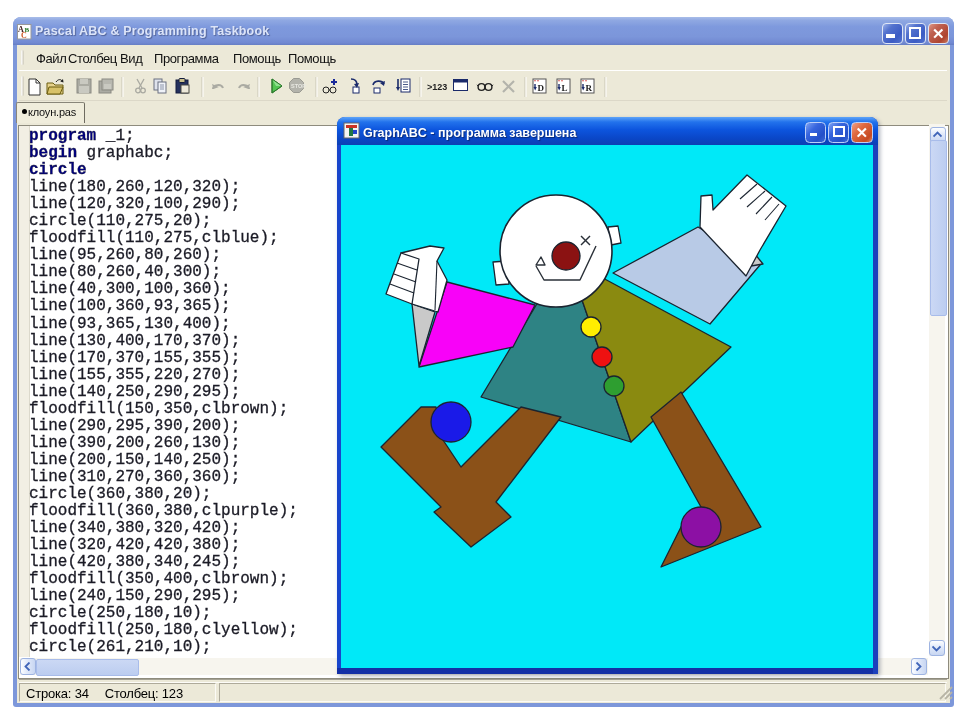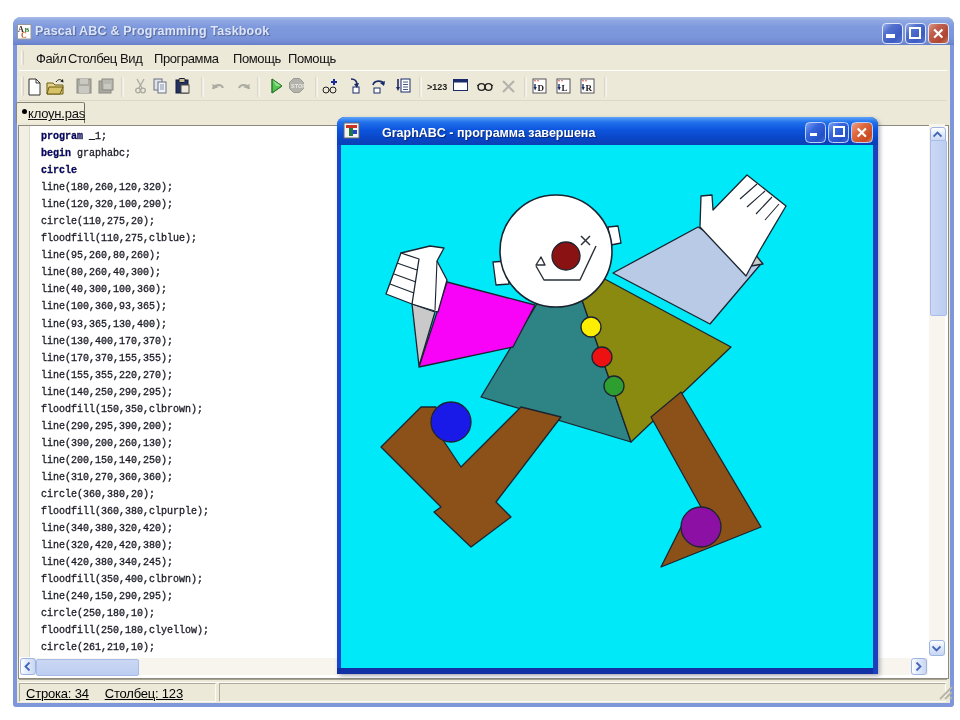--- a/index.html
+++ b/index.html
@@ -16,45 +16,45 @@
   #bmin,#bmax{background:linear-gradient(135deg,#99AFE8 0%,#5372CE 30%,#3C5CC4 70%,#5372CE 100%);}
   #bclose{background:linear-gradient(135deg,#DE9584 0%,#C06252 30%,#AE4430 75%,#C87A60 100%);}
   .glyph{position:absolute;color:#fff;}
   
   #client{left:17px;top:45px;width:933px;height:658px;background:#ECE9D8;}
   .grip{width:3px;background:linear-gradient(90deg,#fff,#CDC9B8);border-radius:2px;}
   .menuitem{top:50.5px;font-size:13px;letter-spacing:-0.4px;color:#111;}
   
   #tab{left:16px;top:102px;width:67px;height:20px;background:#F0EDDC;
     border:1px solid #89867a;border-right-color:#6e6b60;border-bottom:none;border-radius:2px 2px 0 0;}
-  #tabtext{left:28px;top:106px;font-size:13px;letter-spacing:-0.2px;color:#111;text-decoration:underline;}
+  #tabtext{left:28px;top:106px;font-size:11px;letter-spacing:-0.2px;color:#111;}
   
   #edborder{left:18px;top:125px;width:929px;height:552px;border:1px solid #8e8b7d;background:#fff;}
   #gutter{left:19px;top:126px;width:10px;height:531px;background:#F2EFE4;border-right:1px solid #DCD9CC;}
-  #code{margin:0;left:41px;top:128px;font-family:"Liberation Mono",monospace;font-size:10px;
+  #code{margin:0;left:29px;top:128px;font-family:"Liberation Mono",monospace;font-size:16px;
         line-height:17.05px;color:#1b1b26;white-space:pre;-webkit-text-stroke:0.3px #1b1b26;}
   #code b{color:#000080;font-weight:bold;}
   
   .sbtn{background:linear-gradient(180deg,#FDFEFF 0%,#E3EBFA 40%,#C8D6F2 100%);
         border:1px solid #9EB4E2;border-radius:3px;}
   .sbtnh{background:linear-gradient(90deg,#FDFEFF 0%,#E3EBFA 40%,#C8D6F2 100%);
         border:1px solid #9EB4E2;border-radius:3px;}
   
   #statusline{left:19px;top:679px;width:928px;height:2px;
      border-top:1px solid #A5A294;border-bottom:1px solid #FDFCF8;}
   .panel{top:683px;height:17px;border:1px solid #C6C2B2;border-top-color:#AEAA9A;border-left-color:#AEAA9A;
      border-bottom-color:#FCFBF6;border-right-color:#FCFBF6;}
-  #stattext{left:26px;top:686px;font-size:13px;letter-spacing:-0.2px;color:#000;text-decoration:underline;}
+  #stattext{left:26px;top:686px;font-size:13px;letter-spacing:-0.2px;color:#000;}
   
   #gwin{left:337px;top:117px;width:541px;height:557px;background:#1845CC;
         border-radius:8px 8px 2px 2px;box-shadow:2px 2px 4px rgba(20,30,60,.35);}
   #gtitle{left:337px;top:117px;width:541px;height:28px;border-radius:8px 8px 0 0;
     background:linear-gradient(180deg,#5EA4F8 0%,#2272EC 18%,#0D55DE 45%,#0A47C8 75%,#0C3FB4 100%);}
   #gtitletext{left:363px;top:125.5px;font-size:12.5px;font-weight:bold;color:#fff;
-    text-shadow:1px 1px 1px rgba(10,20,60,.6);margin-left:19px;}
+    text-shadow:1px 1px 1px rgba(10,20,60,.6);}
   .gbtn{top:121.5px;width:19px;height:19px;border-radius:4.5px;border:1px solid #BCD0F8;}
   #gmin,#gmax{background:linear-gradient(135deg,#7FA3F2 0%,#3765DE 35%,#2450C8 75%,#3E6AD8 100%);}
   #gclose{background:linear-gradient(135deg,#F0A088 0%,#E06A40 35%,#C64A22 80%,#E08860 100%);}
   #gcanvas{left:341px;top:145px;width:532px;height:523px;background:#00E9F8;}
   #gbottom{left:337px;top:668px;width:541px;height:6px;background:#132FA6;}
   #gright{left:873px;top:145px;width:5px;height:529px;background:#1C3FBC;}
 </style>
 </head>
 <body>
 <div class="abs" id="win"></div>

